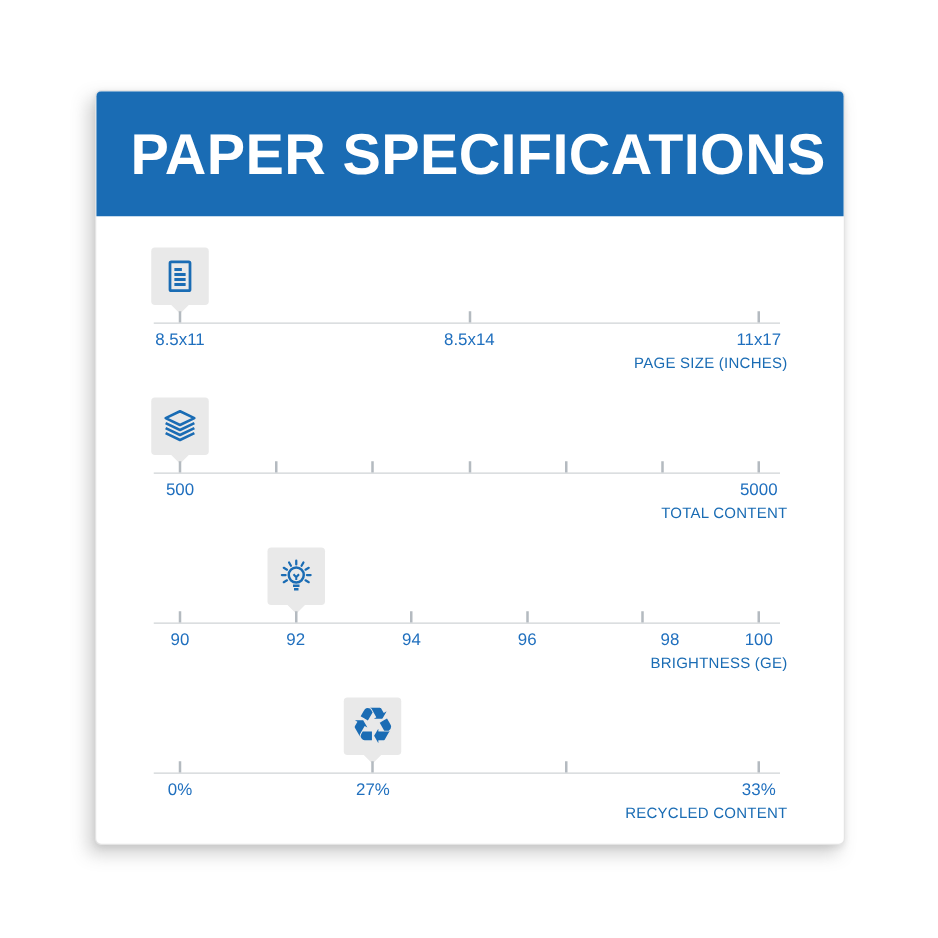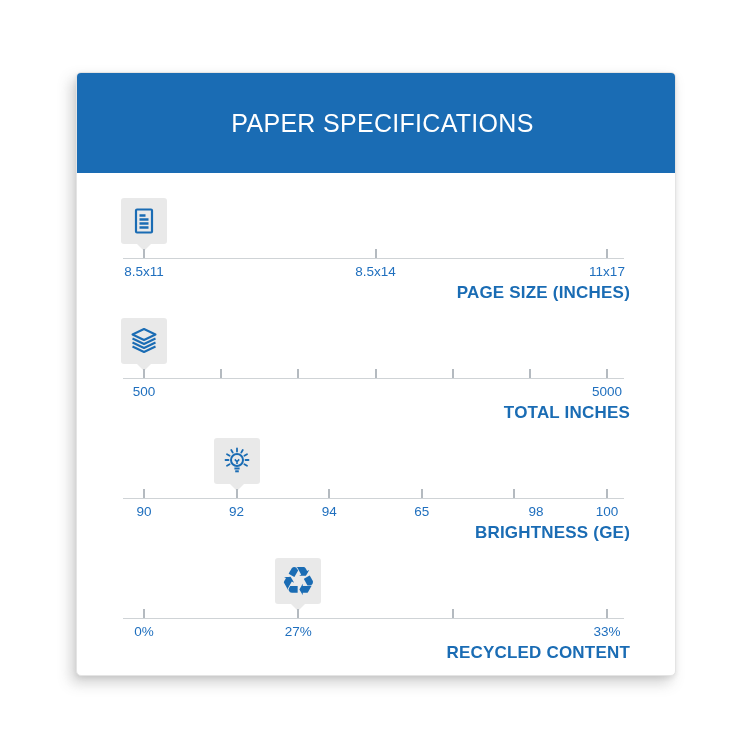--- a/index.html
+++ b/index.html
@@ -21,41 +21,41 @@
     border:1px solid #e4e4e4;border-radius:5px;
     box-shadow:-5px 7px 14px rgba(90,90,90,0.28), 0 2px 5px rgba(0,0,0,0.08);
     overflow:hidden;
   }
   .header{
     position:absolute;left:0;top:0;width:100%;height:100px;
     background:var(--brand-blue,#1a6cb4);
     display:flex;align-items:center;justify-content:center;
   }
   .header h1{
-    color:var(--header-text,#fff);font-size:25px;font-weight:400;
+    color:var(--header-text,#fff);font-size:46px;font-weight:700;
     letter-spacing:0.3px;white-space:nowrap;margin-left:13px;
   }
   .scale{position:absolute;left:0;width:600px;height:110px;}
   .scale-line{
     position:absolute;top:70px;left:46px;width:501px;height:1px;
     background:var(--line-gray,#cfd3d6);
   }
   .ticks{position:absolute;left:0;top:0;width:100%;height:100%;}
   .tick{
     position:absolute;top:61px;width:2px;height:9px;margin-left:-1px;
     background:var(--tick-gray,#b4bac0);
   }
   .tick-label{
     position:absolute;top:76px;transform:translateX(-50%);
     font-size:13.5px;font-weight:400;color:var(--label-blue,#1f6fbe);
     white-space:nowrap;
   }
   .scale-label{
     position:absolute;top:95px;right:47px;
-    font-size:17px;font-weight:700;color:var(--brand-blue,#1a6cb4);
+    font-size:12px;font-weight:400;color:var(--brand-blue,#1a6cb4);
     letter-spacing:0.2px;white-space:nowrap;
   }
   .icon-box{
     position:absolute;top:10px;width:46px;height:46px;border-radius:3px;
     background:var(--icon-box-bg,#e9e9e9);
     display:flex;align-items:center;justify-content:center;
   }
   .icon-box::after{
     content:"";position:absolute;left:50%;bottom:-7px;margin-left:-7px;
     border-left:7px solid transparent;border-right:7px solid transparent;
@@ -113,21 +113,21 @@
           <div class="tick" style="left: 67px;"></div>
           <div class="tick-label" style="left: 67px;">500</div>
           <div class="tick" style="left: 144.182px;"></div>
           <div class="tick" style="left: 221.318px;"></div>
           <div class="tick" style="left: 298.5px;"></div>
           <div class="tick" style="left: 375.682px;"></div>
           <div class="tick" style="left: 452.818px;"></div>
           <div class="tick" style="left: 530px;"></div>
           <div class="tick-label" style="left: 530px;">5000</div>
         </div>
-      <div class="scale-label">TOTAL INCHES</div>
+      <div class="scale-label">TOTAL CONTENT</div>
     </div>
 
     <div class="scale" style="top:355px">
       <div class="icon-box" style="left: 136.6px;">
         <svg width="32" height="32" viewBox="0 0 32 32" fill="none" stroke="currentColor">
           <circle cx="16" cy="15" r="6" stroke-width="2"></circle>
           <path d="M16 19 V16.8 M16 16.8 L13.8 14.4 M16 16.8 L18.2 14.4" stroke-width="1.6"></path>
           <path d="M13.4 23.5 H18.6" stroke-width="2"></path>
           <path d="M14.2 26.3 H17.8" stroke-width="2"></path>
           <path d="M24.5 15 H27.5 M23.4 10.75 L26 9.25 M20.25 7.64 L21.75 5.04 M16 6.5 V3.5 M11.75 7.64 L10.25 5.04 M8.6 10.75 L6 9.25 M7.5 15 H4.5 M8.6 19.25 L6 20.75 M23.4 19.25 L26 20.75" stroke-width="1.8" stroke-linecap="round"></path>
@@ -135,21 +135,21 @@
       </div>
       <div class="scale-line"></div>
       <div class="ticks">
           <div class="tick" style="left: 67px;"></div>
           <div class="tick-label" style="left: 67px; text-align: right;">90</div>
           <div class="tick" style="left: 159.6px;"></div>
           <div class="tick-label" style="left: 159.6px;">92</div>
           <div class="tick" style="left: 252.2px;"></div>
           <div class="tick-label" style="left: 252.2px; text-align: center;">94</div>
           <div class="tick" style="left: 344.8px;"></div>
-          <div class="tick-label" style="left: 344.8px;">65</div>
+          <div class="tick-label" style="left: 344.8px;">96</div>
           <div class="tick" style="left: 437.4px;"></div>
           <div class="tick-label" style="left: 459px; text-align: center;">98</div>
           <div class="tick" style="left: 530px;"></div>
           <div class="tick-label" style="left: 530px;">100</div>
         </div>
       <div class="scale-label">BRIGHTNESS (GE)</div>
     </div>
 
     <div class="scale" style="top:475px">
       <div class="icon-box" style="left: 198.318px;">

